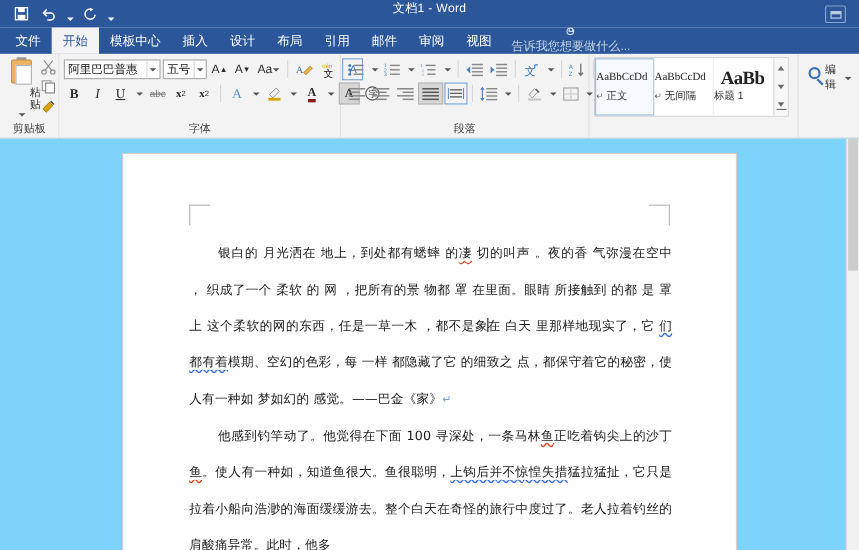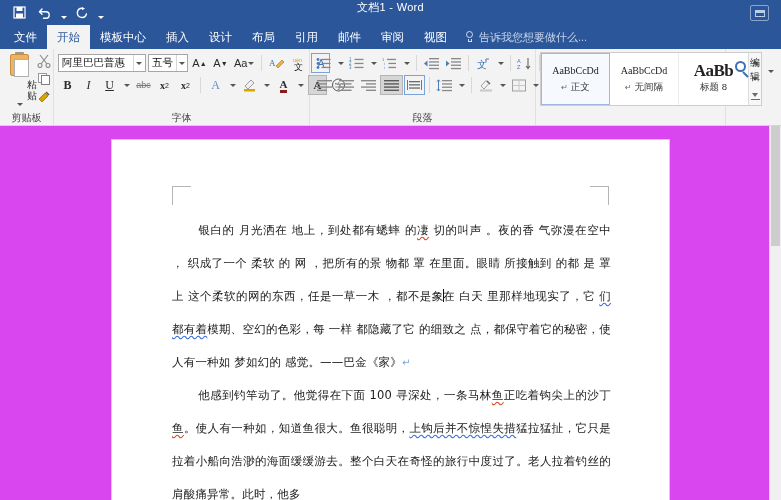--- a/index.html
+++ b/index.html
@@ -116,20 +116,21 @@
   }
   .tellme {
     display: flex;
     align-items: center;
     gap: 4px;
     padding: 0 8px;
     height: 24px;
     font-size: 11px;
     color: #c6d3e8;
     white-space: nowrap;
+    flex-direction: column;
   }
   .bulb {
     width: 10px; height: 12px;
     position: relative;
     display: inline-block;
   }
   .bulb::before {
     content: "";
     position: absolute;
     top: 0; left: 1px;
@@ -313,24 +314,23 @@
   .g-styles { width: 190px; }
   .style-gallery {
     display: flex;
     align-items: stretch;
     height: 54px;
     border: 1px solid #cdcdcd;
     background: #ffffff;
     box-sizing: border-box;
   }
   .style-item {
-    width: 69px;
+    width: 54px;
     display: flex;
     flex-direction: column;
-    align-items: center;
     justify-content: center;
     box-sizing: border-box;
     border-right: 1px solid #ededed;
     background: #ffffff;
   }
   .style-item.selected {
     border: 1px solid #9fb8da;
     background: #f6f9fd;
   }
   .style-preview {
@@ -410,21 +410,21 @@
     width: 7px; height: 2px;
     background: #3d6fb5;
     transform: rotate(45deg);
     transform-origin: left center;
   }
 
   
   .docarea {
     position: relative;
     height: calc(500px - 25px - 24px - 77px);
-    background: #d946ef;
+    background: #7dd3fc;
     overflow: hidden;
   }
   .page {
     position: absolute;
     left: 112px;
     top: 14px;
     width: 557px;
     height: 520px;
     background: #ffffff;
     box-shadow: 0 0 0 1px #d0d0d0;
@@ -882,21 +882,21 @@
           <div class="style-item selected">
             <div class="style-preview">AaBbCcDd</div>
             <div class="style-name"><span class="pilcrow">↵</span> <span>正文</span></div>
           </div>
           <div class="style-item">
             <div class="style-preview">AaBbCcDd</div>
             <div class="style-name"><span class="pilcrow">↵</span> <span>无间隔</span></div>
           </div>
           <div class="style-item" style="border-right:none;">
             <div class="style-preview big">AaBb</div>
-            <div class="style-name"><span>标题 8</span></div>
+            <div class="style-name"><span>标题 1</span></div>
           </div>
           <div class="gallery-scroll">
             <div class="gs-btn">
                 <span class="gs-up"></span>
               </div>
             <div class="gs-btn">
                 <span class="gs-dn"></span>
               </div>
             <div class="gs-btn">
                 <span class="gs-more"></span>

